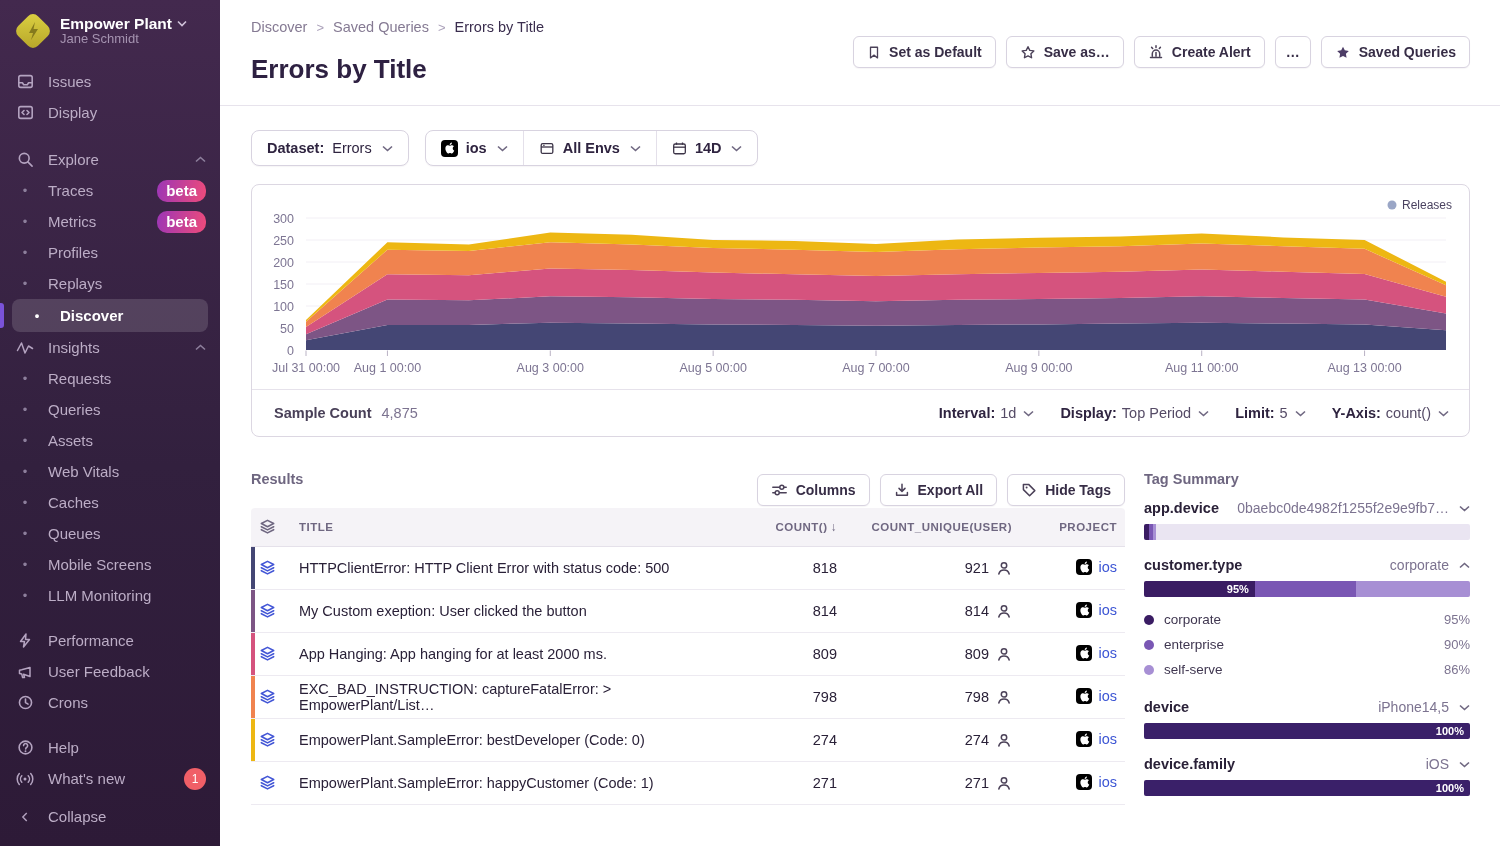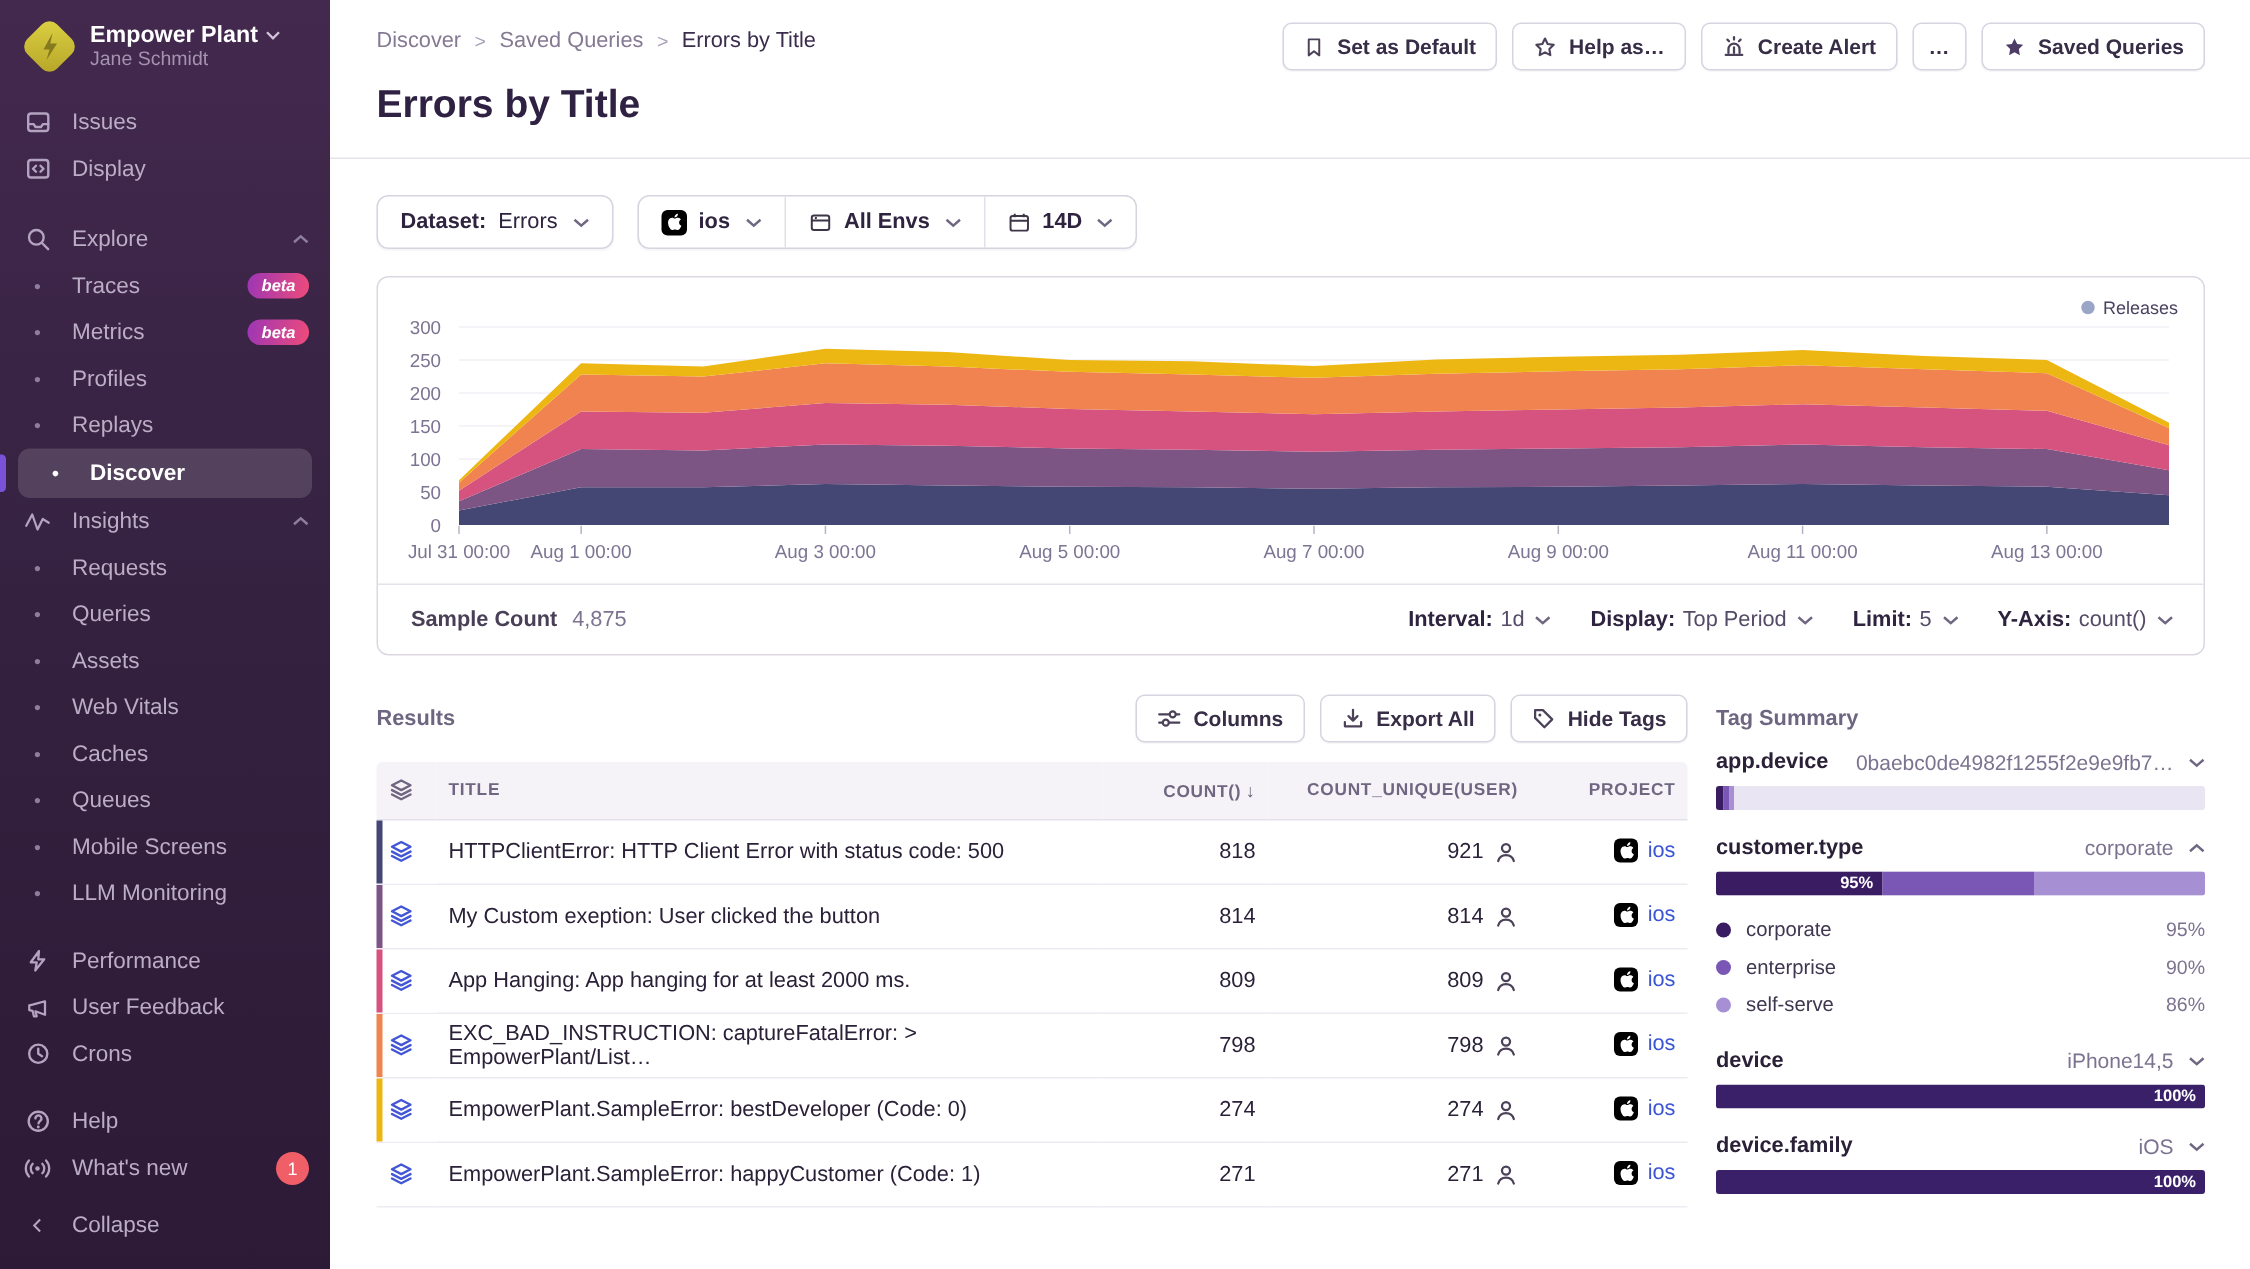--- a/index.html
+++ b/index.html
@@ -18,35 +18,35 @@
   .nav { flex:1; padding-top:8px; }
   .nav-item { height:31px; display:flex; align-items:center; padding:0 14px 0 16px; color:#bcadc6; font-size:15px; cursor:pointer; position:relative; margin:0; }
   .nav-item .nav-icon { width:18px; height:18px; margin-right:14px; flex:none; display:flex; align-items:center; justify-content:center; color:#b4a3c0; }
   .nav-item .bullet { width:18px; margin-right:14px; text-align:center; color:#8d7f9c; font-size:13px; flex:none; }
   .nav-item .nav-label { white-space:nowrap; }
   .nav-item.active { background:rgba(255,255,255,0.14); border-radius:8px; margin:0 12px; padding:0 4px 0 4px; color:#fff; font-weight:600; height:33px; }
   .nav-item.active .bullet { color:#fff; margin-left:12px; margin-right:14px; }
   .nav-item.active::before { content:""; position:absolute; left:-12px; top:4px; width:4px; height:25px; background:#7a52d9; border-radius:0 3px 3px 0; }
   .nav-gap { height:16px; }
   .nav-gap-sm { height:14px; }
-  .badge-beta { margin-left:auto; background:linear-gradient(100deg,#9c36b6,#ee4b7a); color:#fff; font-size:11px; padding:2.5px 9px; border-radius:10px; font-weight:600;font-style:italic; }
+  .badge-beta { margin-left:auto; background:linear-gradient(100deg,#9c36b6,#ee4b7a); color:#fff; font-size:15px; padding:2.5px 9px; border-radius:10px; font-weight:600; }
   .badge-count { margin-left:auto; background:#f05f67; color:#fff; font-size:12px; width:22px; height:22px; border-radius:50%; display:flex; align-items:center; justify-content:center; }
   .sec-chev { margin-left:auto; color:#8d7f9c; }
   .collapse-row { margin:6px 0 14px 0; }
   svg.ic { display:block; }
 
   
   .main { flex:1; display:flex; flex-direction:column; min-width:0; }
   .page-header { padding:16px 30px 0 31px; position:relative; border-bottom:1px solid #e7e3ec; }
   .breadcrumb { display:flex; align-items:center; gap:9px; font-size:14.5px; color:#857a93; height:22px; }
   .breadcrumb .sep { color:#aba1ba; font-size:13px; }
   .breadcrumb .crumb-last { color:#3a2d4e; }
   .page-title { font-size:26px; font-weight:700; color:#2e2142; margin-top:16px; padding-bottom:20px; }
   .hdr-buttons { position:absolute; right:30px; top:15px; display:flex; gap:10px; }
-  .btn { height:32px; background:#fff; border:1px solid #d8d3e0; border-radius:6px; padding:0 13px; display:flex; align-items:center; gap:8px; font-size:14px; font-weight:600; color:#372d46; cursor:pointer; box-shadow:0 1px 1px rgba(40,30,60,0.04); white-space:nowrap; }
+  .btn { height:32px; background:#fff; border:1px solid #d8d3e0; border-radius:6px; padding:0 13px; display:flex; align-items:center; gap:8px; font-size:14px; font-weight:600; color:#372d46; cursor:pointer; box-shadow:0 1px 1px rgba(40,30,60,0.04); white-space:nowrap;margin-top:21px; }
   .btn .bic { color:#4b4158; display:flex; }
 
   .content { padding:24px 30px 0 31px; flex:1; min-height:0; }
   .filter-row { display:flex; gap:16px; }
   .pill { height:36px; background:#fff; border:1px solid #d8d3e0; border-radius:8px; display:flex; align-items:flex-end; box-shadow:0 1px 1px rgba(40,30,60,0.04); font-size:14.5px; cursor:pointer; }
   .pill .seg { display:flex; align-items:center; gap:8px; padding:0 15px; height:100%; }
   .pill .seg + .seg { border-left:1px solid #e4e0ea; }
   .pill b { font-weight:700; color:#2f2440; }
   .pill .val { color:#2f2440; font-weight:700; }
   .pill .plain { color:#2f2440; }
@@ -307,21 +307,21 @@
             </svg>
           </span>
           <span>Set as Default</span>
         </button>
         <button class="btn">
           <span class="bic">
             <svg class="ic" width="16" height="15" viewBox="0 0 16 16">
               <path d="M8 1.8l1.9 3.9 4.3.6-3.1 3 .7 4.3L8 11.6l-3.8 2 .7-4.3-3.1-3 4.3-.6z" fill="none" stroke="currentColor" stroke-width="1.5" stroke-linecap="round" stroke-linejoin="round"></path>
             </svg>
           </span>
-          <span>Help as…</span>
+          <span>Save as…</span>
         </button>
         <button class="btn">
           <span class="bic">
             <svg class="ic" width="16" height="16" viewBox="0 0 16 16">
               <path d="M4.3 12.3V9.8a3.7 3.7 0 017.4 0v2.5" fill="none" stroke="currentColor" stroke-width="1.5" stroke-linecap="round" stroke-linejoin="round"></path>
               <line x1="2.5" y1="13.6" x2="13.5" y2="13.6" fill="none" stroke="currentColor" stroke-width="1.5" stroke-linecap="round" stroke-linejoin="round"></line>
               <line x1="8" y1="1.8" x2="8" y2="3.4" fill="none" stroke="currentColor" stroke-width="1.5" stroke-linecap="round" stroke-linejoin="round"></line>
               <line x1="3.6" y1="3.4" x2="4.7" y2="4.5" fill="none" stroke="currentColor" stroke-width="1.5" stroke-linecap="round" stroke-linejoin="round"></line>
               <line x1="12.4" y1="3.4" x2="11.3" y2="4.5" fill="none" stroke="currentColor" stroke-width="1.5" stroke-linecap="round" stroke-linejoin="round"></line>
               <line x1="8" y1="8.6" x2="8" y2="12.3" fill="none" stroke="currentColor" stroke-width="1.5" stroke-linecap="round" stroke-linejoin="round"></line>

